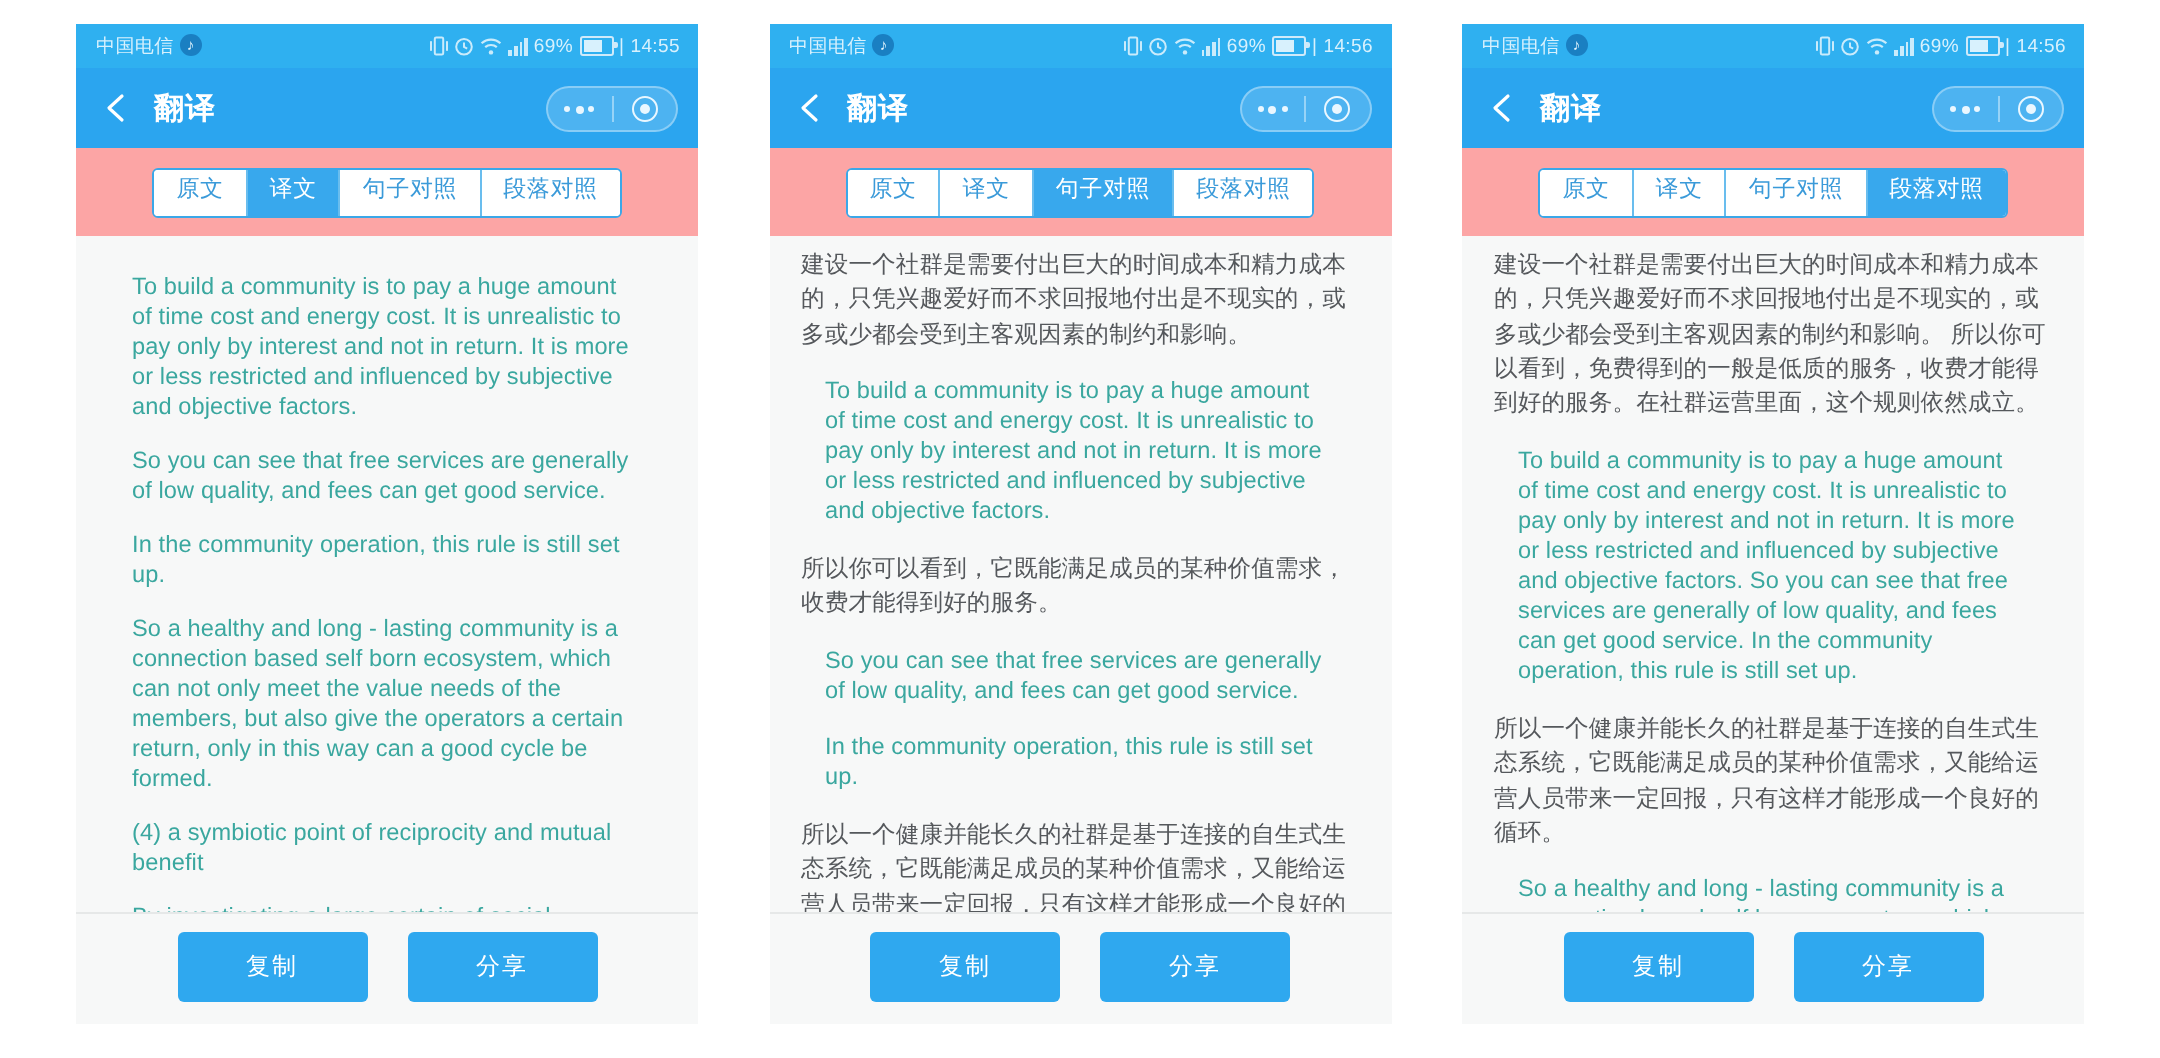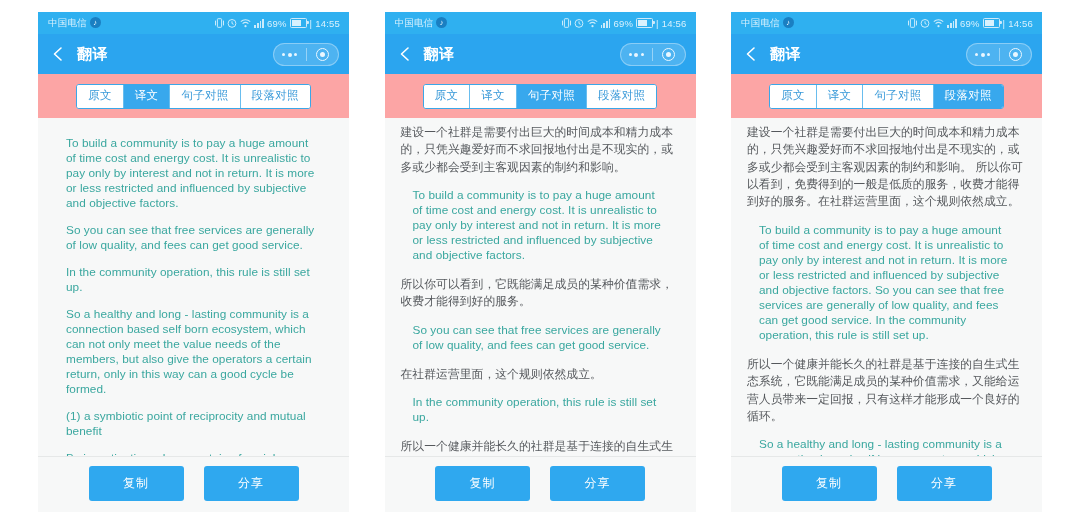--- a/index.html
+++ b/index.html
@@ -339,21 +339,21 @@
         <div class="tab">句子对照</div>
         <div class="tab">段落对照</div>
       </div>
     </div>
 
     <div class="content">
       <p class="para line-en">To build a community is to pay a huge amount of time cost and energy cost. It is unrealistic to pay only by interest and not in return. It is more or less restricted and influenced by subjective and objective factors.</p>
       <p class="para line-en">So you can see that free services are generally of low quality, and fees can get good service.</p>
       <p class="para line-en">In the community operation, this rule is still set up.</p>
       <p class="para line-en">So a healthy and long - lasting community is a connection based self born ecosystem, which can not only meet the value needs of the members, but also give the operators a certain return, only in this way can a good cycle be formed.</p>
-      <p class="para line-en">(1) a symbiotic point of reciprocity and mutual benefit</p>
+      <p class="para line-en">(4) a symbiotic point of reciprocity and mutual benefit</p>
       <p class="para line-en">By investigating a large certain of social</p>
     </div>
 
     <div class="footer">
       <button class="action-btn">复制</button>
       <button class="action-btn">分享</button>
     </div>
   </div>
 
   <div class="phone">
@@ -433,21 +433,20 @@
     <div class="content">
       <div class="mixed">
         <p class="line-zh">建设一个社群是需要付出巨大的时间成本和精力成本的，只凭兴趣爱好而不求回报地付出是不现实的，或多或少都会受到主客观因素的制约和影响。</p>
         <p class="line-en">To build a community is to pay a huge amount of time cost and energy cost. It is unrealistic to pay only by interest and not in return. It is more or less restricted and influenced by subjective and objective factors.</p>
       </div>
       <div class="mixed">
         <p class="line-zh">所以你可以看到，它既能满足成员的某种价值需求，收费才能得到好的服务。</p>
         <p class="line-en">So you can see that free services are generally of low quality, and fees can get good service.</p>
       </div>
       <div class="mixed">
-        <p class="line-zh">在社群运营里面，这个规则依然成立。</p>
         <p class="line-en">In the community operation, this rule is still set up.</p>
       </div>
       <div class="mixed">
         <p class="line-zh">所以一个健康并能长久的社群是基于连接的自生式生态系统，它既能满足成员的某种价值需求，又能给运营人员带来一定回报，只有这样才能形成一个良好的循环。</p>
 
       </div>
     </div>
 
     <div class="footer">
       <button class="action-btn">复制</button>

